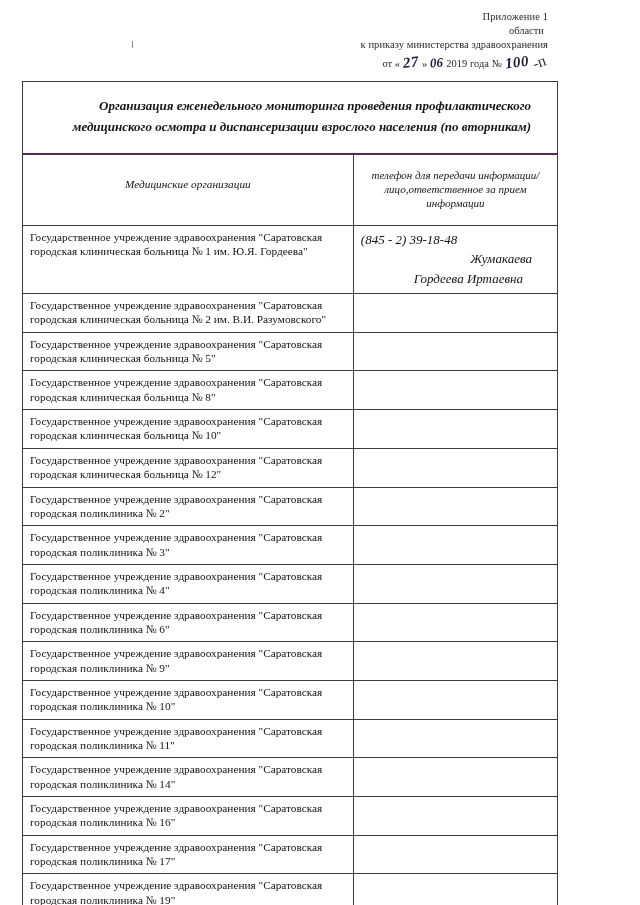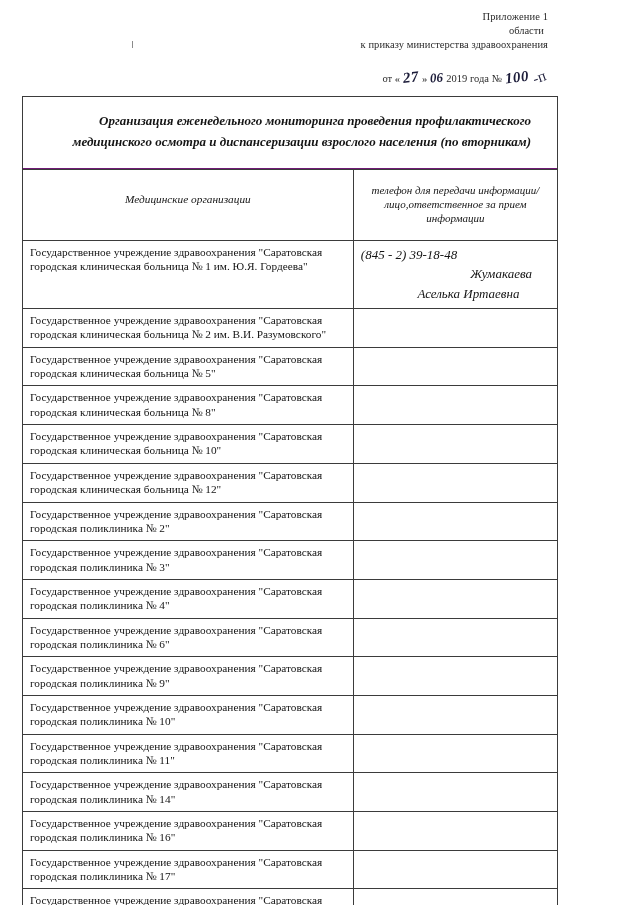--- a/index.html
+++ b/index.html
@@ -41,21 +41,21 @@
   .header-line.l2 { letter-spacing: 0.05px; }
   .header-line.l3 { padding-right: 4px; }
 
   
   .date-row {
     display: flex;
     justify-content: flex-end;
     align-items: baseline;
     gap: 3px;
     font-size: 10.5px;
-    margin-top: 16px;
+    margin-top: 1px;
     padding-right: 2px;
   }
   .hand {
     font-family: "Liberation Serif", serif;
     font-style: italic;
     font-weight: bold;
     font-size: 15px;
     color: #1d1d3a;
     transform: rotate(-6deg);
     display: inline-block;
@@ -180,21 +180,21 @@
       <thead>
         <tr>
           <td class="col1">Медицинские организации</td>
           <td class="col2 hcol2">телефон для передачи информации/лицо,ответственное за прием информации</td>
         </tr>
       </thead>
       <tbody id="tbody">
           <tr>
             <td class="col1">Государственное учреждение здравоохранения "Саратовская городская клиническая больница № 1 им. Ю.Я. Гордеева"</td>
             <td class="col2">
-              <div class="contact"><span class="phone">(845 - 2) 39-18-48</span><span class="name">Жумакаева</span><span class="name2">Аселька Иртаевна</span></div>
+              <div class="contact"><span class="phone">(845 - 2) 39-18-48</span><span class="name">Жумакаева</span><span class="name2">Гордеева Иртаевна</span></div>
             </td>
           </tr>
           <tr>
             <td class="col1">Государственное учреждение здравоохранения "Саратовская городская клиническая больница № 2  им. В.И. Разумовского"</td>
             <td class="col2">&nbsp;</td>
           </tr>
           <tr>
             <td class="col1">Государственное учреждение здравоохранения "Саратовская городская клиническая больница № 5"</td>
             <td class="col2">&nbsp;</td>
           </tr>

